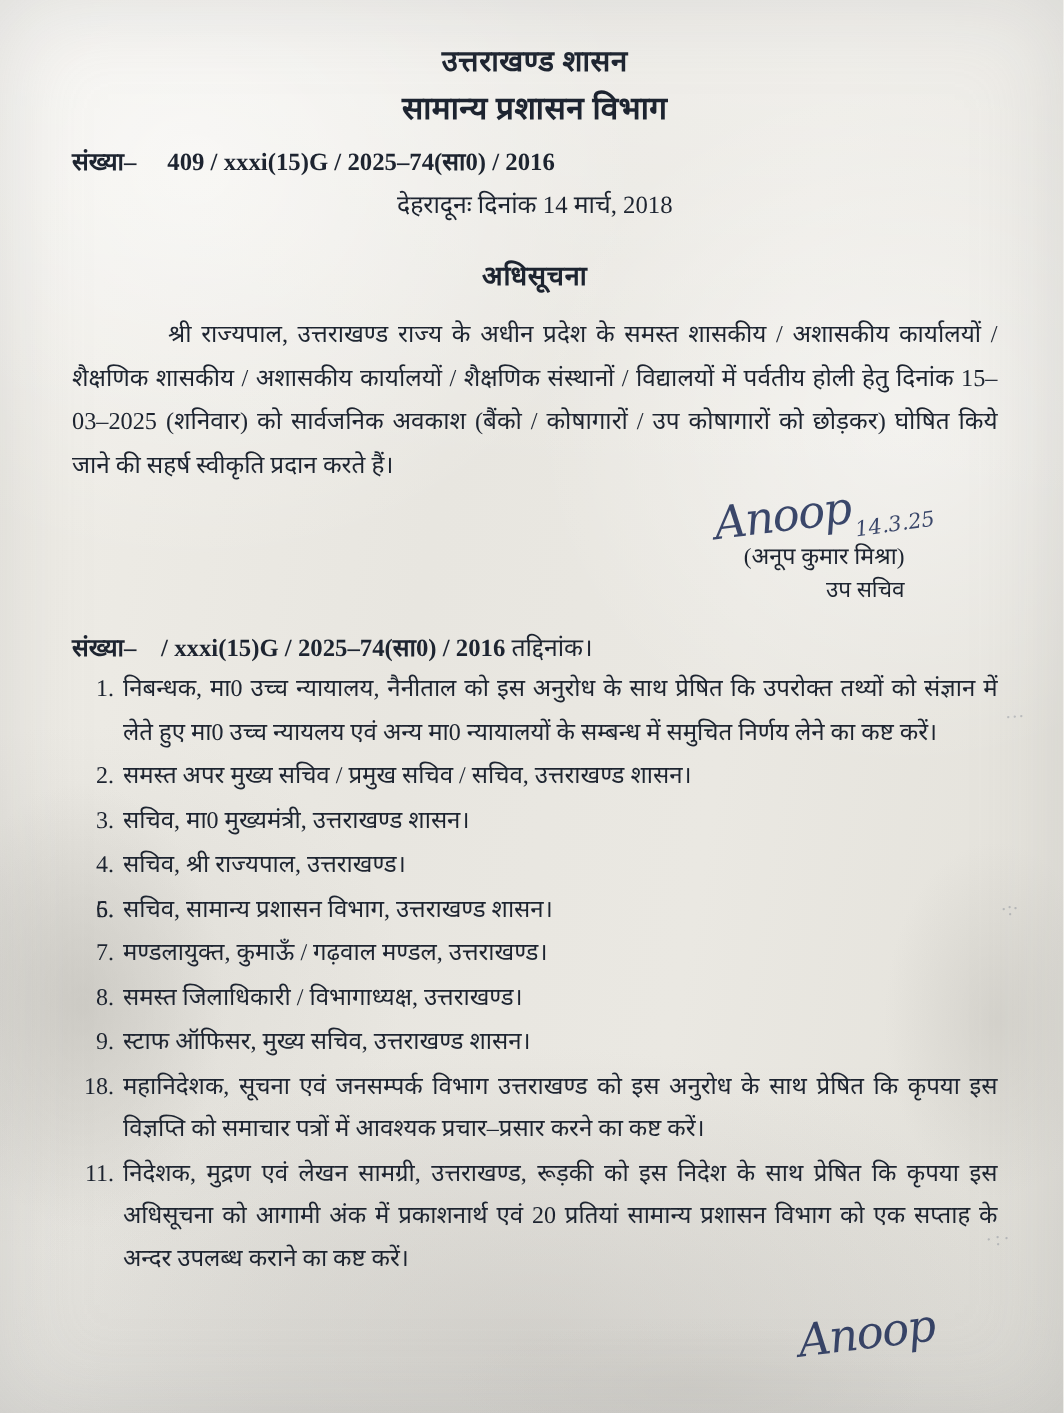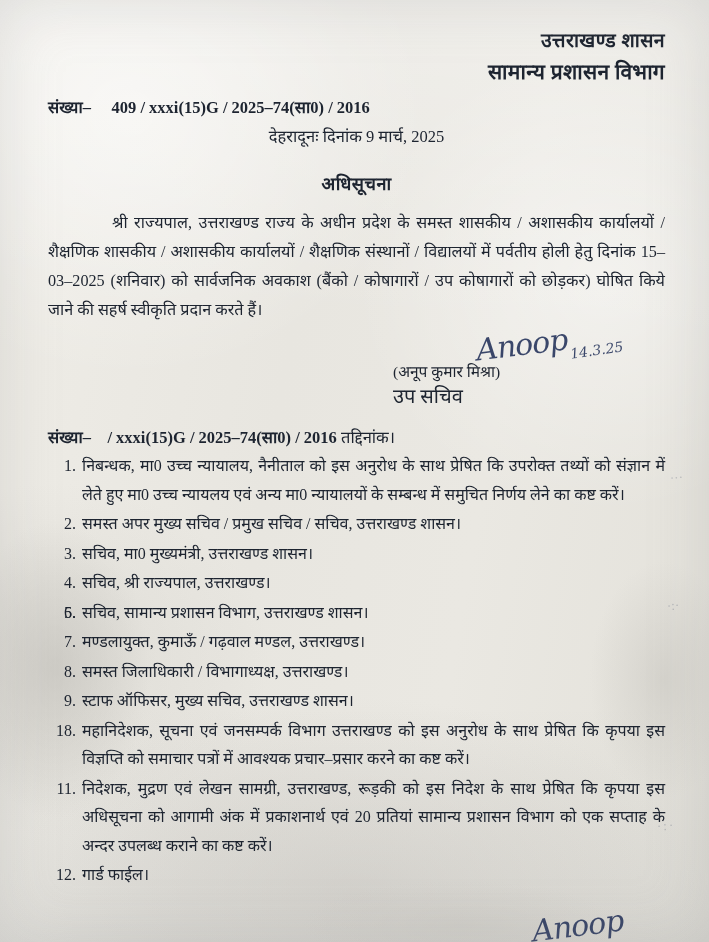--- a/index.html
+++ b/index.html
@@ -29,21 +29,21 @@
       linear-gradient(185deg, rgba(255,255,255,0.35), rgba(255,255,255,0) 35%),
       linear-gradient(0deg, rgba(120,125,130,0.10), rgba(120,125,130,0) 25%);
     pointer-events: none;
   }
   .content {
     position: relative;
     padding: 26px 44px 10px 48px;
     box-sizing: border-box;
     height: 100%;
   }
-  .center { text-align: right; }
+  .center { text-align: center; }
   .hd1 {
     font-size: 19.5px;
     font-weight: bold;
     letter-spacing: 0.4px;
     margin-bottom: 4px;
   }
   .hd2 {
     font-size: 21px;
     font-weight: bold;
     letter-spacing: 0.3px;
@@ -97,29 +97,29 @@
     font-size: 14px;
     font-style: italic;
     color: #1b2a54;
     transform: rotate(-8deg);
     display: inline-block;
     margin-left: 2px;
     opacity: 0.85;
   }
   .sig-name {
     font-size: 15.5px;
-    text-align: left;
+    text-align: right;
     width: 210px;
     margin-left: auto;
     margin-right: 20px;
     line-height: 20px;
   }
   .sig-desig {
-    font-size: 20px;
-    text-align: left;
+    font-size: 15px;
+    text-align: right;
     width: 210px;
     margin-left: auto;
     margin-right: 20px;
   }
   .num-line2 {
     font-size: 16.5px;
     margin: 16px 0 4px 0;
   }
   .num-line2 .lbl { font-weight: bold; }
   .num-line2 .mid { font-weight: bold; }
@@ -188,21 +188,21 @@
 
     <div class="hd1 center">उत्तराखण्ड शासन</div>
     <div class="hd2 center">सामान्य प्रशासन विभाग</div>
 
     <div class="num-line">
       <span class="lbl">संख्या–</span>
       &nbsp;&nbsp;&nbsp;
       <span class="val">409 / xxxi(15)G / 2025–74(सा0) / 2016</span>
     </div>
 
-    <div class="place-line">देहरादूनः दिनांक  9 मार्च, 2025</div>
+    <div class="place-line">देहरादूनः दिनांक  14 मार्च, 2018</div>
 
     <div class="notif-title">अधिसूचना</div>
 
     <div class="body-para"><span class="indent"></span><span>श्री राज्यपाल, उत्तराखण्ड राज्य के अधीन प्रदेश के समस्त शासकीय / अशासकीय कार्यालयों / शैक्षणिक  शासकीय / अशासकीय कार्यालयों / शैक्षणिक संस्थानों / विद्यालयों में पर्वतीय होली हेतु दिनांक 15–03–2025 (शनिवार) को सार्वजनिक अवकाश (बैंको / कोषागारों / उप कोषागारों को छोड़कर) घोषित किये जाने की सहर्ष स्वीकृति प्रदान करते हैं।</span></div>
 
     <div class="sig-block">
       <span class="sig-script">Anoop</span><span class="sig-date">14.3.25</span>
       <div class="sig-name">(अनूप कुमार मिश्रा)</div>
       <div class="sig-desig">उप सचिव</div>
     </div>
@@ -220,21 +220,20 @@
       <li><span class="idx">2.</span><span>समस्त अपर मुख्य सचिव / प्रमुख सचिव / सचिव, उत्तराखण्ड शासन।</span></li>
       <li><span class="idx">3.</span><span>सचिव, मा0 मुख्यमंत्री, उत्तराखण्ड शासन।</span></li>
       <li><span class="idx">4.</span><span>सचिव, श्री राज्यपाल, उत्तराखण्ड।</span></li>
       <li><span class="idx">5.</span></li>
       <li><span class="idx">6.</span><span>सचिव, सामान्य प्रशासन विभाग, उत्तराखण्ड शासन।</span></li>
       <li><span class="idx">7.</span><span>मण्डलायुक्त, कुमाऊँ / गढ़वाल मण्डल, उत्तराखण्ड।</span></li>
       <li><span class="idx">8.</span><span>समस्त जिलाधिकारी / विभागाध्यक्ष, उत्तराखण्ड।</span></li>
       <li><span class="idx">9.</span><span>स्टाफ ऑफिसर, मुख्य सचिव, उत्तराखण्ड शासन।</span></li>
       <li class="two-line"><span class="idx">18.</span><span>महानिदेशक, सूचना एवं जनसम्पर्क विभाग उत्तराखण्ड को इस अनुरोध के साथ प्रेषित कि कृपया इस विज्ञप्ति को समाचार पत्रों में आवश्यक प्रचार–प्रसार करने का कष्ट करें।</span></li>
       <li class="two-line"><span class="idx">11.</span><span>निदेशक, मुद्रण एवं लेखन सामग्री, उत्तराखण्ड, रूड़की को इस निदेश के साथ प्रेषित कि कृपया इस अधिसूचना को आगामी अंक में प्रकाशनार्थ एवं 20 प्रतियां सामान्य प्रशासन विभाग को एक सप्ताह के अन्दर उपलब्ध कराने का कष्ट करें।</span></li>
-      <li><span class="idx">12.</span><span>गार्ड फाईल।</span></li>
     </ol>
 
     <div class="sig-block sig-block2">
       <span class="sig-script">Anoop</span>
       
       
     </div>
 
   </div>
 

